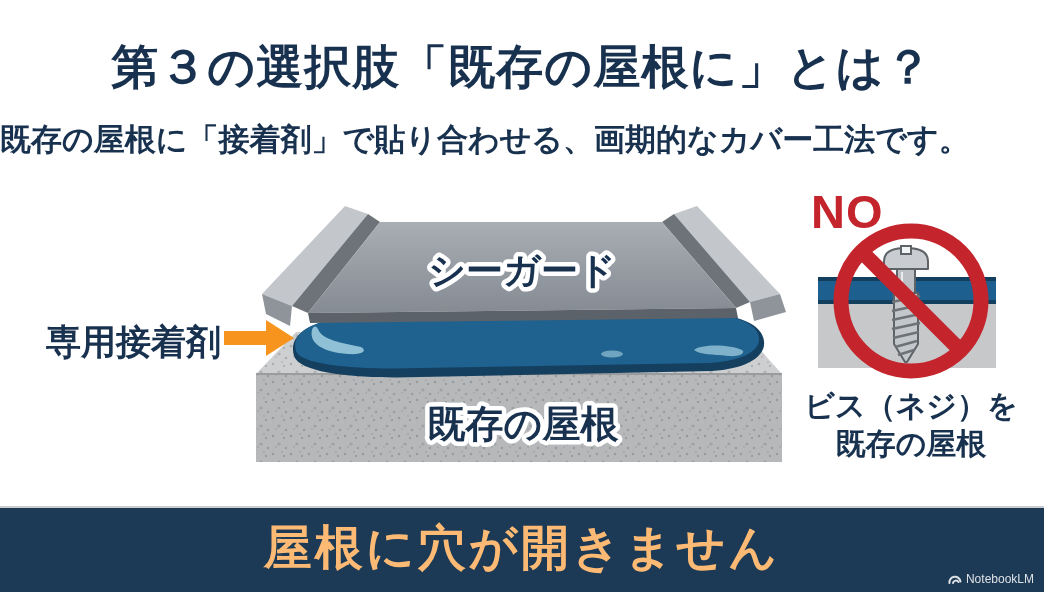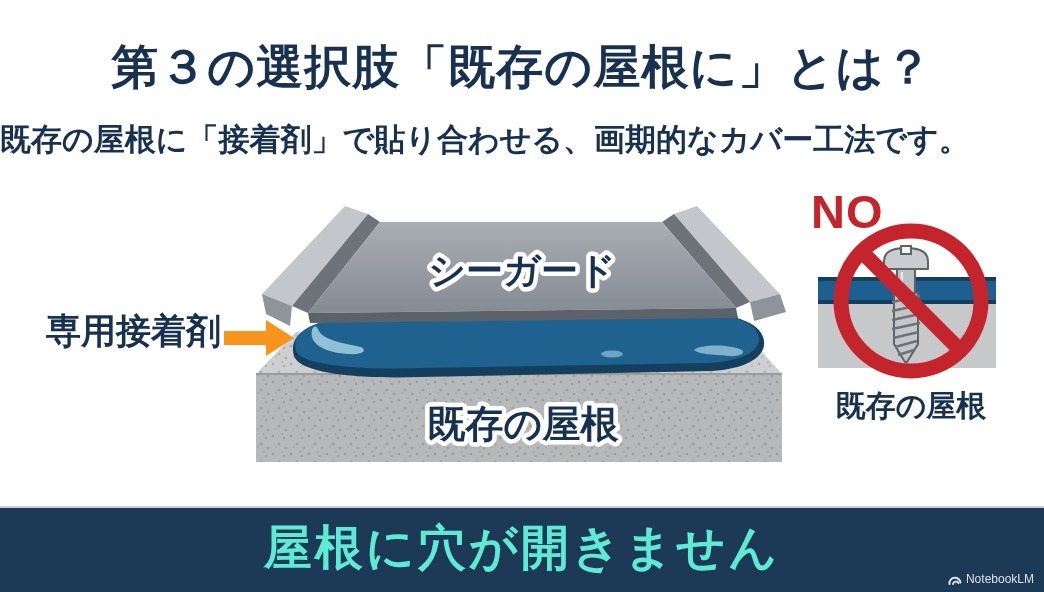--- a/index.html
+++ b/index.html
@@ -21,45 +21,45 @@
   }
   #diagram-svg{left:0;top:0;width:1044px;height:592px;}
   svg text.outlined-label{
     font-family:"Liberation Sans","DejaVu Sans",sans-serif;
     font-weight:800;
     paint-order:stroke;
     stroke:#ffffff;
     stroke-linejoin:round;
   }
   .adhesive-label{
-    left:46px;top:308px;
+    left:46px;top:319px;
     font-size:35px;font-weight:800;color:var(--navy-text);
   }
   .no-heading{
     left:811px;top:184px;width:200px;text-align:left;
     font-size:47px;font-weight:800;letter-spacing:1px;
     color:var(--prohibition-red);
   }
   .no-caption{
     left:801px;top:387px;width:220px;text-align:center;
     font-size:30px;font-weight:800;line-height:38px;
     color:var(--navy-text);
   }
   .banner{
     left:0;right:0;top:506px;height:86px;
     background:var(--banner-bg);
     border-top:2px solid #c9cdd0;box-sizing:border-box;
     display:flex;align-items:center;justify-content:center;
   }
   .banner-text{
-    color:#5eead4;font-size:48px;font-weight:800;letter-spacing:3px;
+    color:#fdba74;font-size:48px;font-weight:800;letter-spacing:3px;
     line-height:1;padding-bottom:4px;
   }
   .watermark{
-    right:10px;bottom:6px;display:flex;align-items:flex-end;gap:4px;
+    right:10px;bottom:6px;display:flex;align-items:flex-start;gap:4px;
     color:rgba(255,255,255,0.85);font-size:12px;font-weight:500;
   }
 </style>
 </head>
 <body>
 
 <div id="page">
 
   <svg id="diagram-svg" class="abs" viewBox="0 0 1044 592" xmlns="http://www.w3.org/2000/svg" aria-hidden="true">
     <defs>
@@ -145,20 +145,21 @@
     <text class="outlined-label" x="523" y="437" text-anchor="middle" font-size="38" stroke-width="9" style="fill:var(--navy-text)">既存の屋根</text>
   </svg>
 
   <div class="abs title">第３の選択肢「既存の屋根に」とは？</div>
   <div class="abs subtitle">既存の屋根に「接着剤」で貼り合わせる、画期的なカバー工法です。</div>
 
   <div class="abs adhesive-label">専用接着剤</div>
 
   <div class="abs no-heading">NO</div>
   <div class="abs no-caption">
+    <div>ビス（ネジ）を</div>
     <div>既存の屋根</div>
   </div>
 
   <div class="abs banner">
     <div class="banner-text">屋根に穴が開きません</div>
     <div class="abs watermark">
       <svg width="14" height="13" viewBox="0 0 14 13" aria-hidden="true">
         <path d="M1.5,11 A5.5,5.5 0 0 1 12.5,9.5" fill="none" stroke="rgba(255,255,255,0.85)" stroke-width="2" stroke-linecap="round"></path>
         <path d="M5,11 A3,3 0 0 1 10.5,10" fill="none" stroke="rgba(255,255,255,0.85)" stroke-width="2" stroke-linecap="round"></path>
       </svg>

